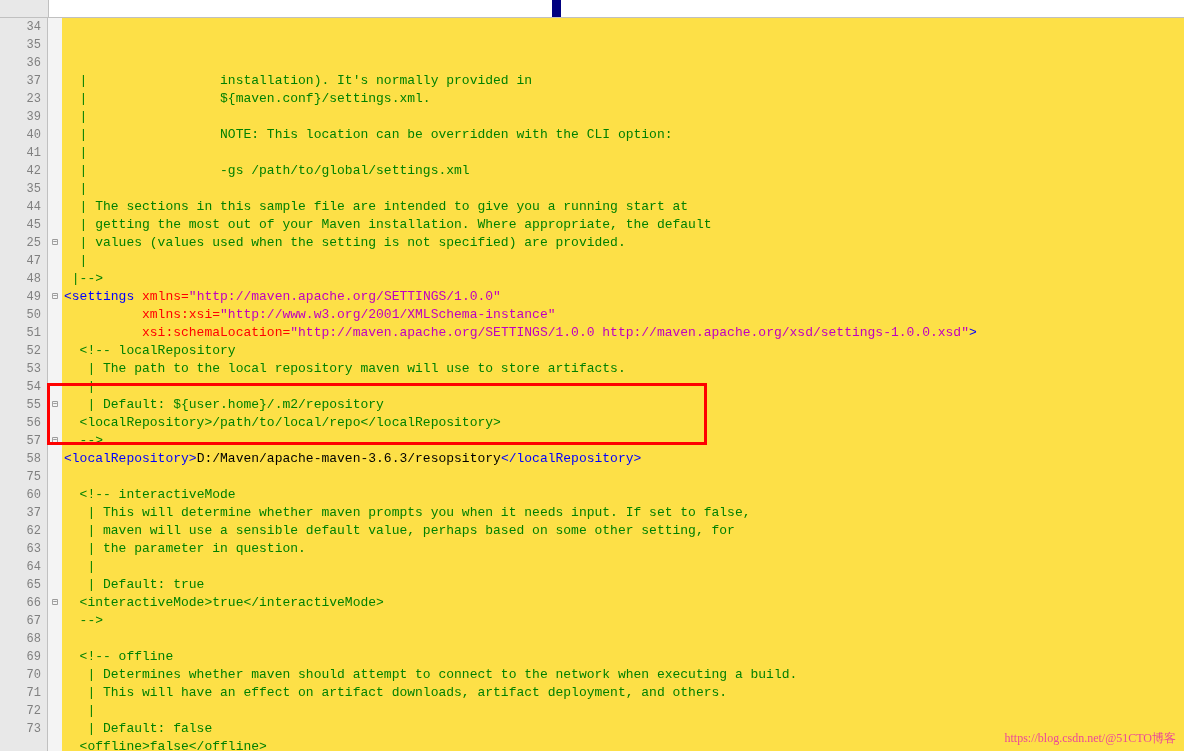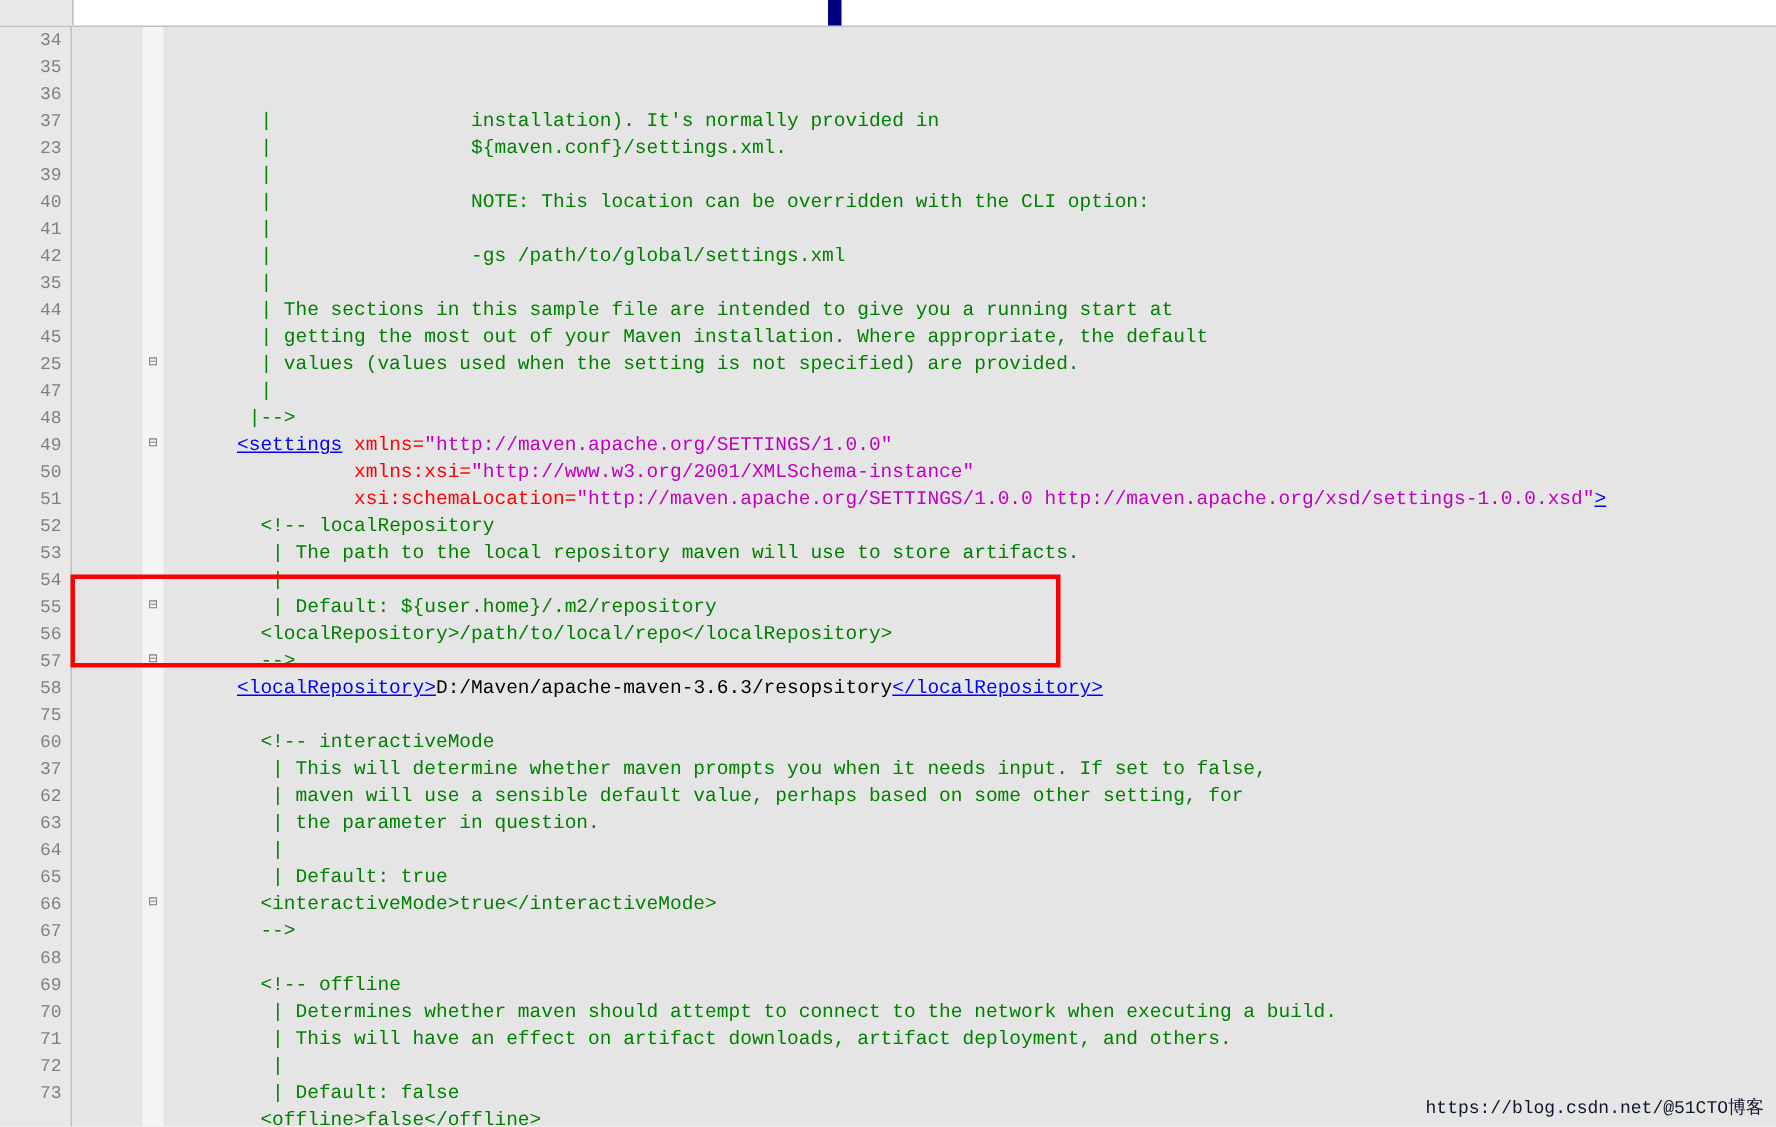--- a/index.html
+++ b/index.html
@@ -35,22 +35,21 @@
   .ruler .caret {
     position: absolute;
     top: 0;
     width: 9px;
     height: 18px;
     background: #000080;
   }
   .editor {
     display: flex;
     height: calc(100% - 18px);
-    background: #e5e5e5;
-    gap: 47px;
+    background: #fde047;
   }
   .gutter {
     width: 48px;
     background: #e8e8e8;
     color: #808080;
     text-align: right;
     padding-right: 6px;
     font-size: 12px;
     line-height: 18px;
     user-select: none;
@@ -68,36 +67,36 @@
   .code {
     flex: 1;
     white-space: pre;
     line-height: 18px;
     color: #000000;
     padding-left: 2px;
     position: relative;
   }
   .line { height: 18px; }
   .comment { color: #008000; text-align: center; }
-  .tag { color: #0000ff; text-decoration: underline; }
+  .tag { color: #0000ff; }
   .attr { color: #ff0000; }
   .string { color: #c000c0; }
   .text { color: #000000; }
   .highlight-box {
     position: absolute;
     border: 3px solid #ff0000;
     pointer-events: none;
   }
   .watermark {
     position: absolute;
     right: 8px;
     bottom: 4px;
-    color: #0f172a;
+    color: #ec4899;
     font-size: 12px;
-    font-family: Liberation Mono, monospace;
+    font-family: Liberation Serif, serif;
   }
 </style>
 </head>
 <body>
 
 <div class="ruler">
   
   <span class="caret" style="left: 552px;"></span>
 </div>
 

